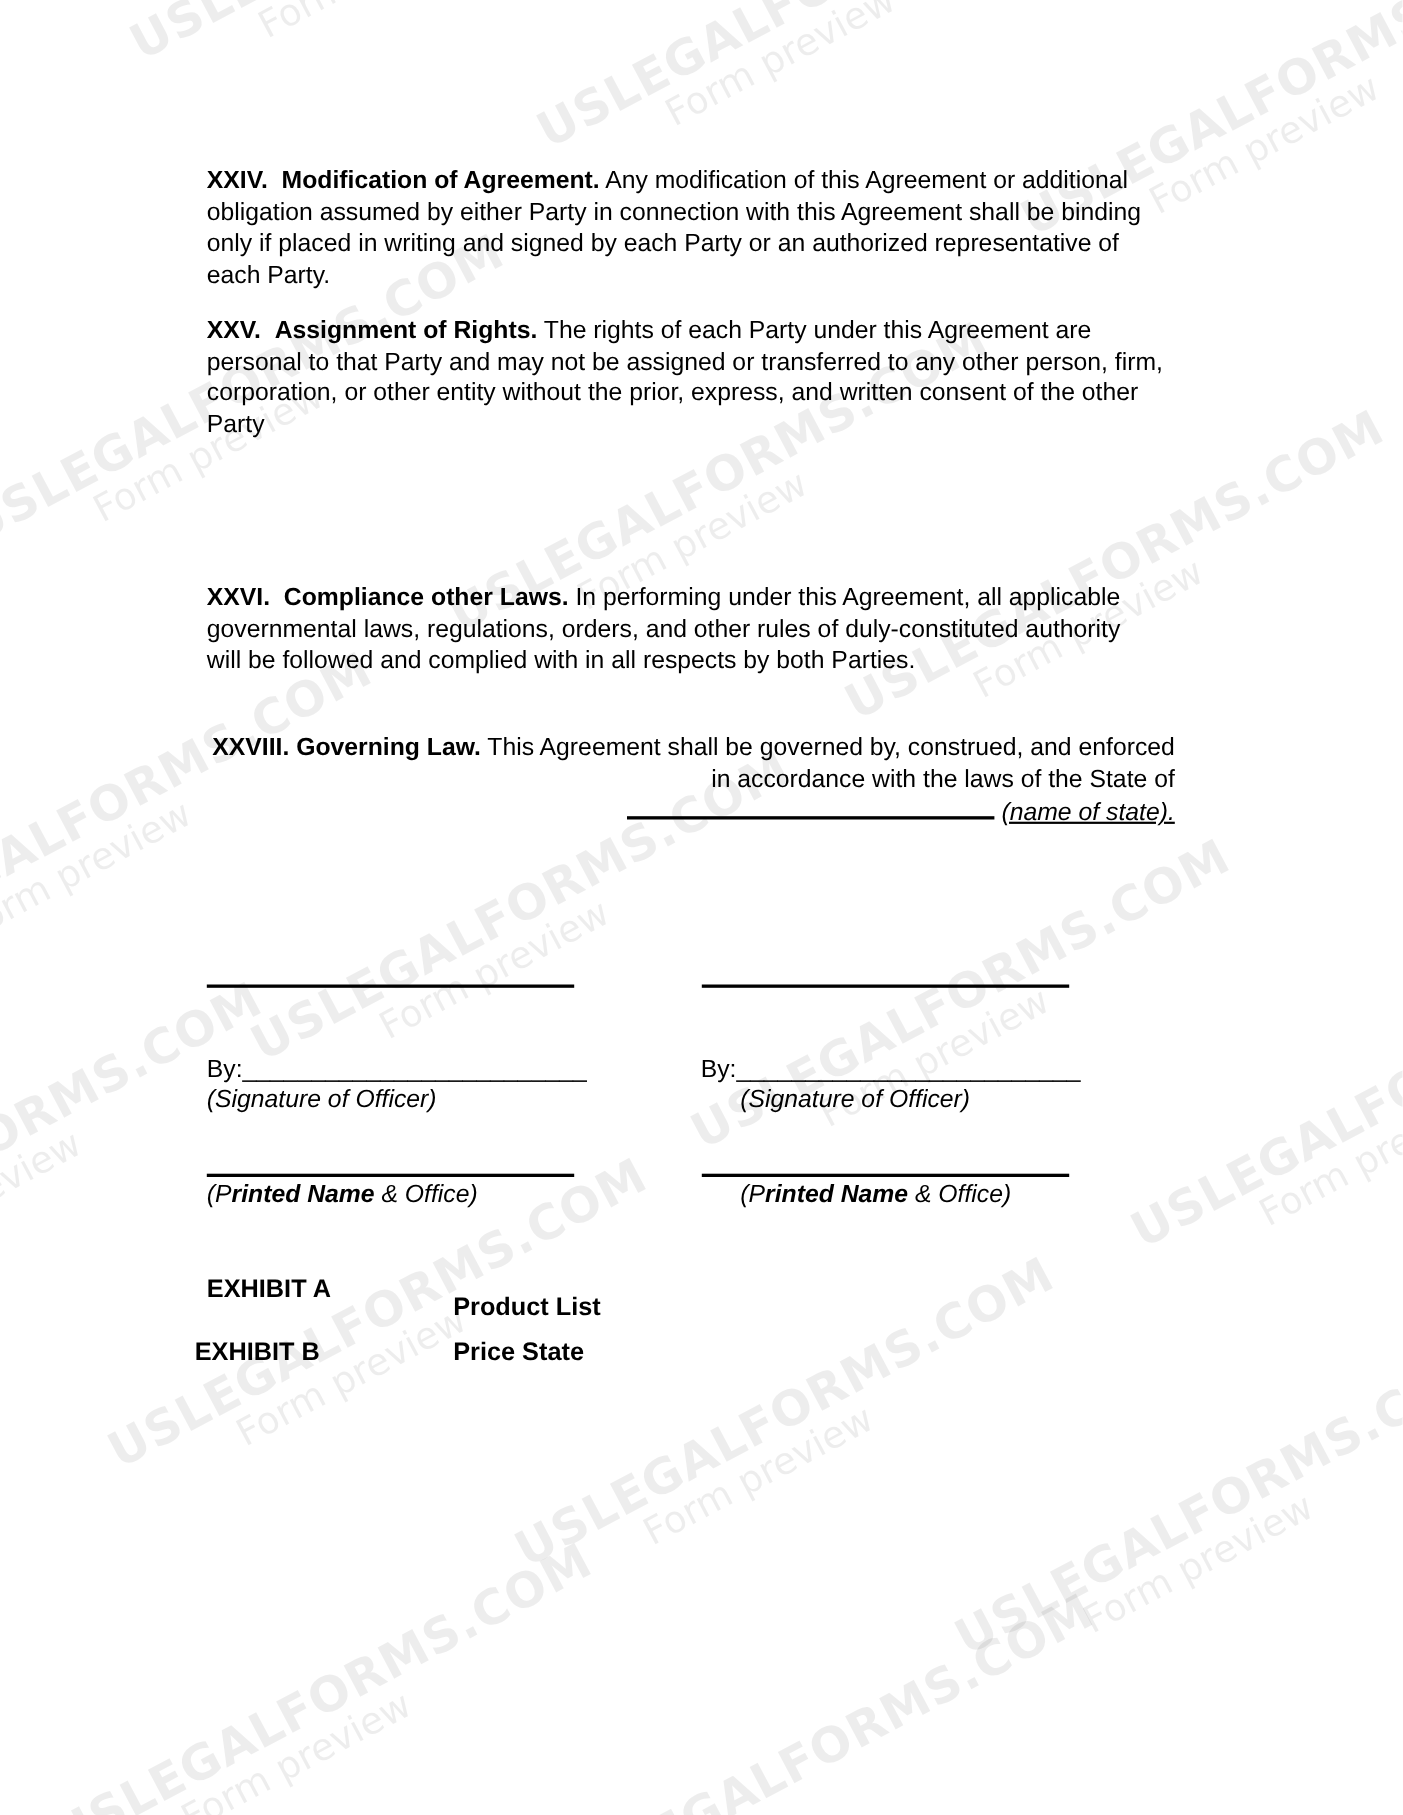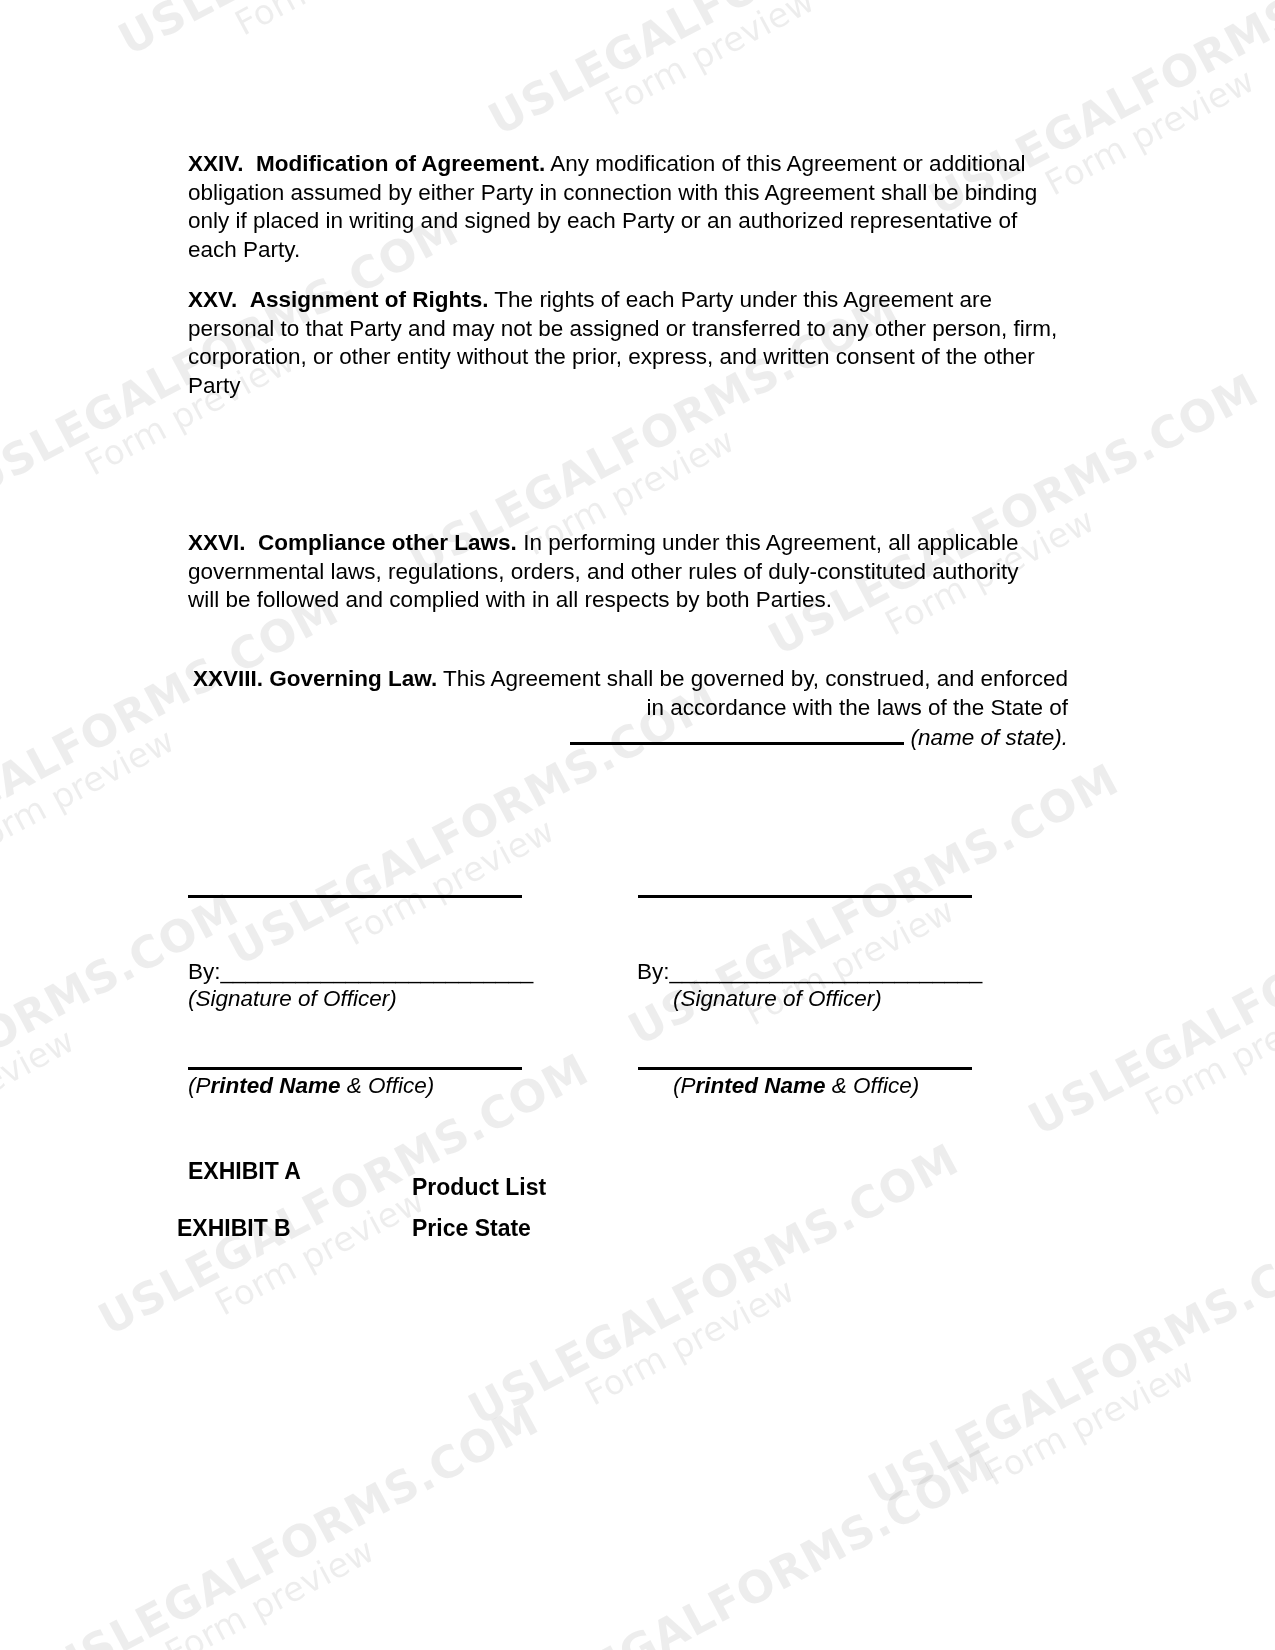--- a/index.html
+++ b/index.html
@@ -12,21 +12,21 @@
     position: absolute; transform: rotate(-28deg); transform-origin: left bottom;
     color: rgba(0,0,0,0.07); pointer-events: none; white-space: nowrap; z-index: 5;
   }
   .watermark .wm-brand { font-family: "DejaVu Sans", sans-serif; font-weight: bold; font-size: 44px; letter-spacing: 1px; display: block; }
   .watermark .wm-sub { font-family: "DejaVu Sans", sans-serif; font-size: 34px; display: block; margin-left: 110px; margin-top: -6px; }
   .para {
     position: absolute; left: 188px; width: 880px;
     font-size: 22.5px; line-height: 28.5px; z-index: 1;
   }
   .para b { font-weight: bold; }
-  .para i { font-style: italic; }
+  .para i { font-style: italic; text-decoration: underline; }
   .blank { display: inline-block; border-bottom: 3px solid #000; height: 20px; vertical-align: baseline; }
   .sigline { position: absolute; height: 0; border-top: 3px solid #000; z-index: 1; }
   .txt { position: absolute; font-size: 22.5px; line-height: 28px; white-space: nowrap; z-index: 1; }
   .ital { font-style: italic; }
   .boldital { font-style: italic; font-weight: bold; }
   .exhibit { position: absolute; font-size: 23px; font-weight: bold; white-space: nowrap; z-index: 1; }
 </style>
 </head>
 <body>
 

